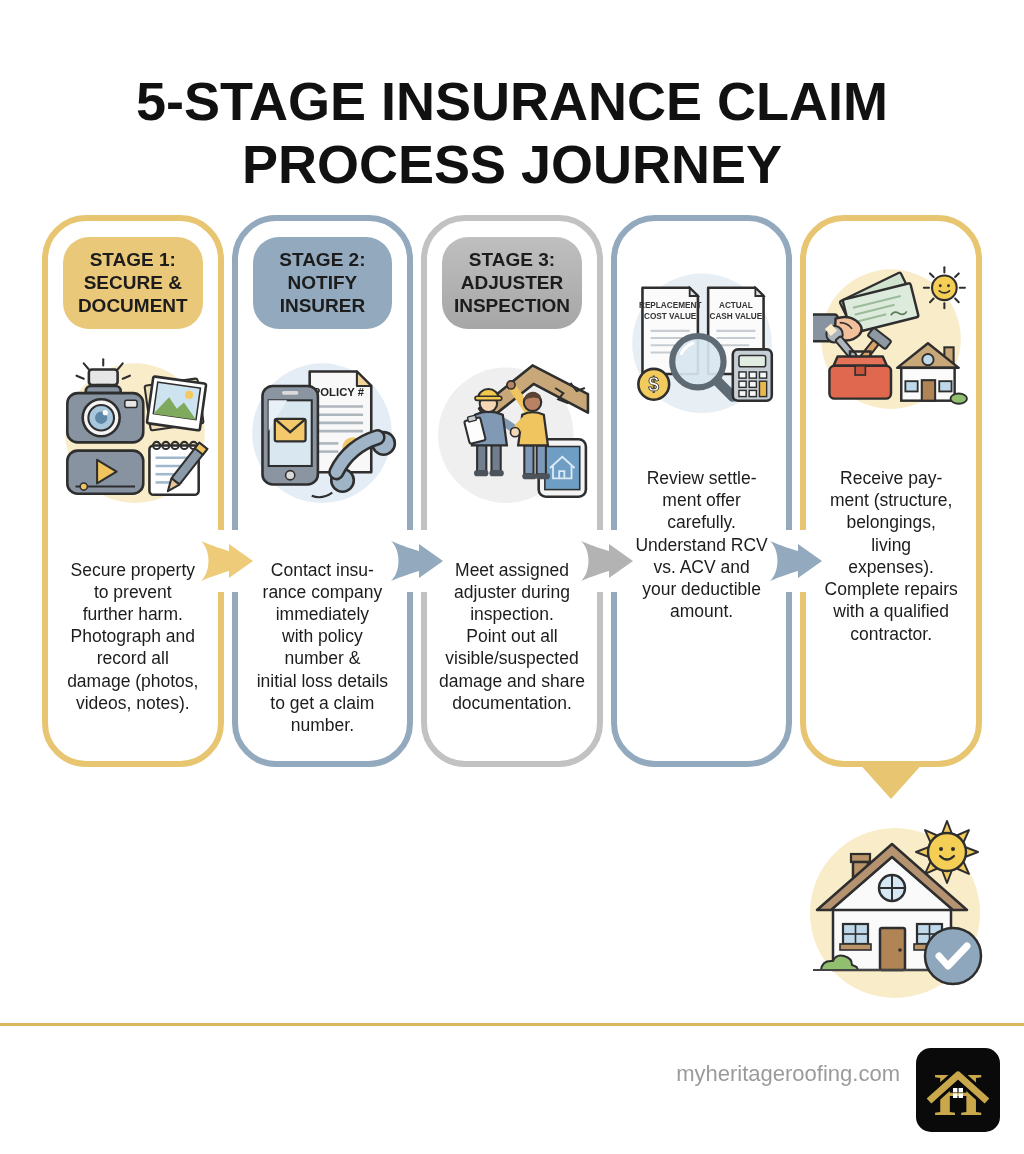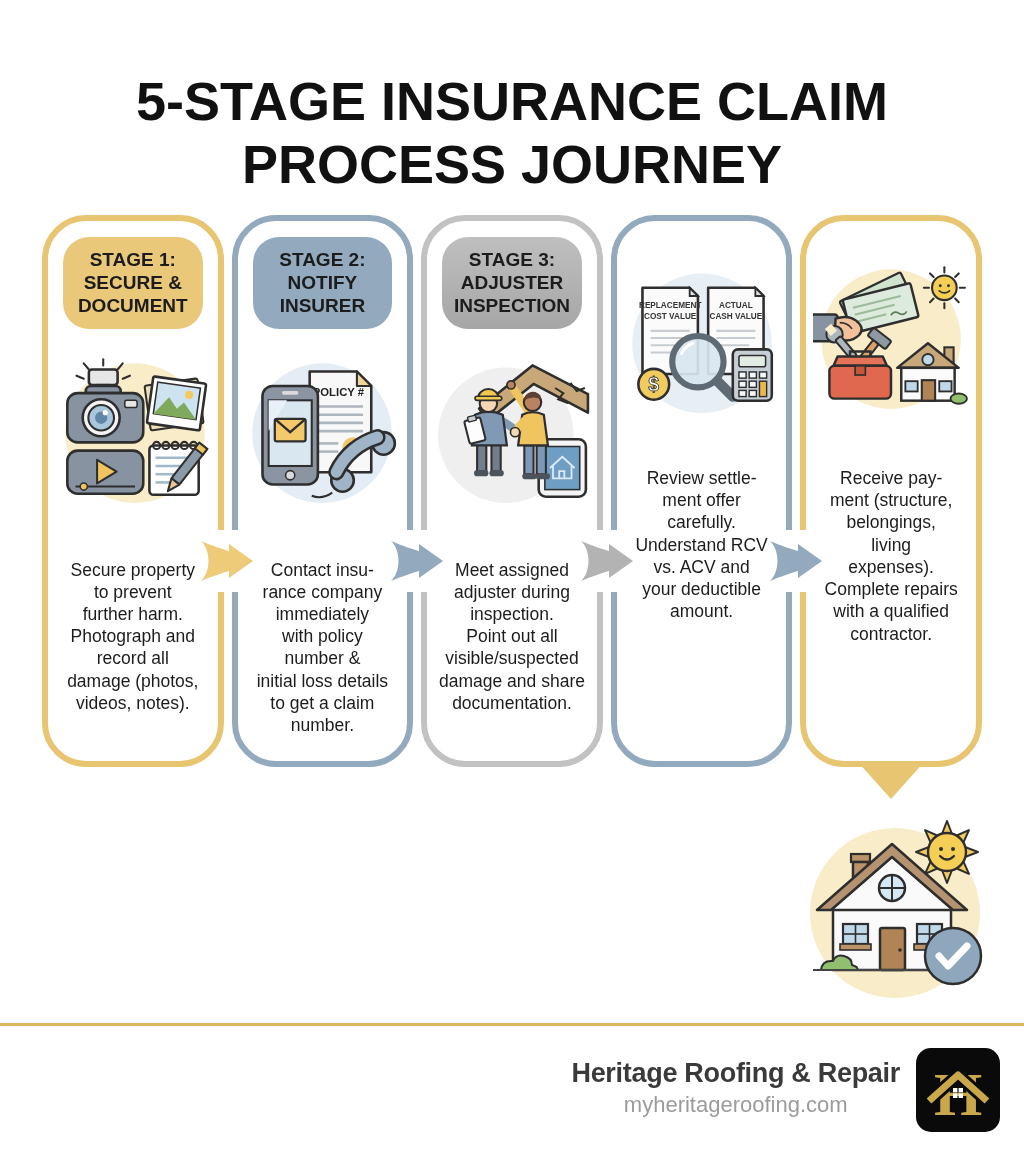--- a/index.html
+++ b/index.html
@@ -442,21 +442,20 @@
     <g>
       <circle cx="158" cy="158" r="28" fill="#8FA7BC" stroke="#2E2E2E" stroke-width="2.5"></circle>
       <path d="M144 158 l9 10 l19 -20" stroke="#FFFFFF" stroke-width="7" fill="none" stroke-linecap="round" stroke-linejoin="round"></path>
     </g>
   </svg>
 </div>
 
 <div class="divider"></div>
 
 <div class="footer-text">
-  <div class="brand">Heritage Roofing &amp; Repair</div>
   <div class="website">myheritageroofing.com</div>
 </div>
 
 <div class="logo">
   <svg viewBox="0 0 84 84">
     <rect x="0" y="0" width="84" height="84" rx="15" fill="#0A0A0A"></rect>
     <text x="42" y="67" text-anchor="middle" font-family="Liberation Serif, serif" font-size="62" font-weight="bold" fill="#C9A84C">H</text>
     <polyline points="13,53 42,27 71,53" fill="none" stroke="#0A0A0A" stroke-width="13" stroke-linejoin="round"></polyline>
     <polyline points="13,53 42,27 71,53" fill="none" stroke="#C9A84C" stroke-width="7" stroke-linejoin="round"></polyline>
     <g fill="#FFFFFF">

